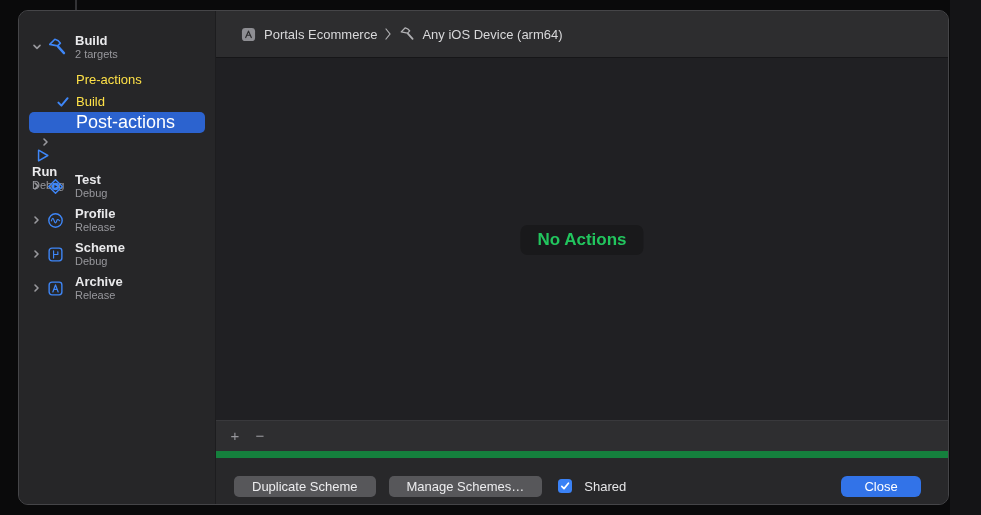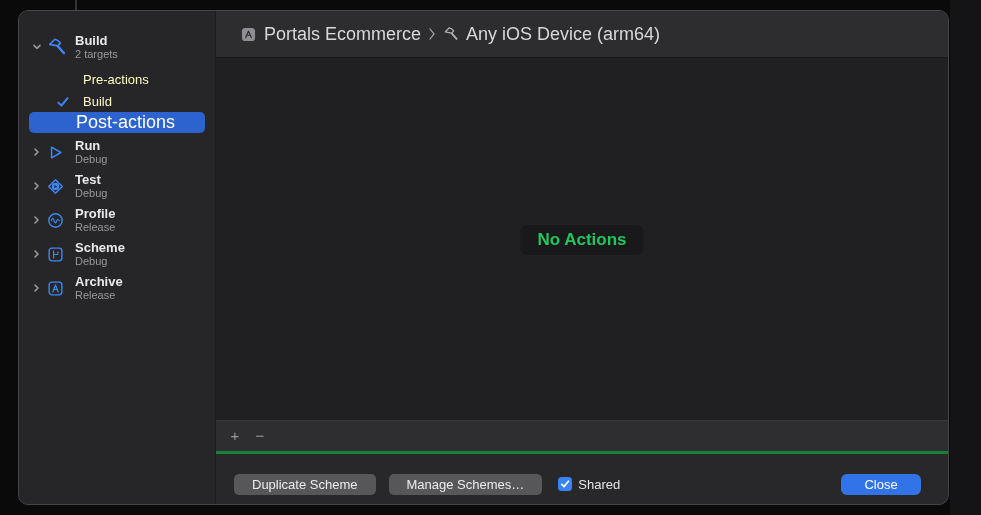--- a/index.html
+++ b/index.html
@@ -21,65 +21,65 @@
   .chev svg { display:block; }
   .g-icon { flex:none; display:flex; align-items:center; justify-content:center; }
   .g-text { display:flex; flex-direction:column; }
   .g-title { font-size:13px; font-weight:700; color:#e9e9eb; line-height:15px; }
   .g-sub   { font-size:11px; color:#98989d; line-height:13px; }
 
   .build-header { top:22px; }
   .build-header .chev { width:10px; margin-right:5px; }
   .build-header .g-icon { width:20px; height:22px; margin-right:8px; }
 
-  .sub-row { position:absolute; left:64px; height:20px; line-height:20px;
-             font-size:13px; color:#fef9c3; }
+  .sub-row { position:absolute; left:57px; height:20px; line-height:20px;
+             font-size:13px; color:#fde047; }
   .sub-pre   { top:59px; }
   .sub-build { top:81px; }
   .sub-check { position:absolute; left:37px; top:84px; width:14px; height:14px; }
   .post-highlight { position:absolute; left:10px; top:101px; width:176px; height:21px;
                     background:#2c63cf; border-radius:5px; }
   .post-highlight .sub-label { position:absolute; left:47px; height:21px; line-height:21px;
                     font-size:18px; color:#ffffff; }
 
   .scheme-group { position:absolute; left:13px; height:30px; display:flex; align-items:center; }
   .scheme-group .chev { width:9px; margin-right:6px; }
   .scheme-group .g-icon { width:17px; height:17px; margin-right:11px; }
-  .sg-0 { top:126px; } .sg-1 { top:160px; } .sg-2 { top:194px; }
+  .sg-0 { top:126px;flex-direction:column; } .sg-1 { top:160px; } .sg-2 { top:194px; }
   .sg-3 { top:228px; } .sg-4 { top:262px; }
 
   
   .rightcol { flex:1; display:flex; flex-direction:column; min-width:0; }
   .crumb-bar { height:47px; flex:none; background:#2d2d2f; border-bottom:1px solid #161618;
                display:flex; align-items:center; padding-left:25px; }
   .crumb-bar .app-ic { width:15px; height:15px; margin-right:8px; flex:none; }
-  .crumb-text { font-size:18px; color:#d8d8da; }
+  .crumb-text { font-size:13px; color:#d8d8da; }
   .crumb-sep { margin:0 7px; display:flex; align-items:center; }
   .crumb-hammer { width:17px; height:17px; margin-right:6px; display:flex; align-items:center; }
 
   .content { flex:1; position:relative; background:#202023; }
   .empty-badge { position:absolute; top:167px; left:50%; transform:translateX(-50%);
                  height:30px; line-height:30px; padding:0 17px; background:#19191b;
                  border-radius:7px; font-size:17px; font-weight:700; color:#22c55e;
                  white-space:nowrap; }
 
   .actions-strip { height:31px; flex:none; background:#2e2e30; border-top:1px solid #39393c;
                    display:flex; align-items:center; padding-left:10px; }
   .pm-btn { width:18px; text-align:center; color:#98989d; font-size:15px; line-height:18px;
             margin-right:7px; }
 
-  .footer { height:53px; flex:none; background:#28282a; border-top:3px solid #15803d;
+  .footer { height:53px; flex:none; background:#28282a; border-top:7px solid #15803d;
             display:flex; align-items:center; padding:10px 27px 0 18px; }
   .gbtn { height:21px; line-height:21px; padding:0 18px; background:#57575a;
           border:none; border-radius:5px; font-size:13px; color:#ececee;
           font-family:inherit; margin-right:13px; white-space:nowrap; }
   .shared-wrap { display:flex; align-items:center; margin-left:3px; }
   .checkbox { width:14px; height:14px; background:#3b82f6; border-radius:3.5px;
               display:flex; align-items:center; justify-content:center; flex:none; }
-  .shared-label { font-size:13px; color:#e6e6e8; margin-left:6px; }
+  .shared-label { font-size:13px; color:#e6e6e8; margin-left:12px; }
   .spacer { flex:1; }
   .close-btn { width:80px; height:21px; line-height:21px; background:#3273e8; border:none;
                border-radius:6px; font-size:13px; color:#ffffff; font-family:inherit;
                text-align:center; }
 </style>
 </head>
 <body>
 
 <div class="stage">
   <div class="bg-right"></div>

